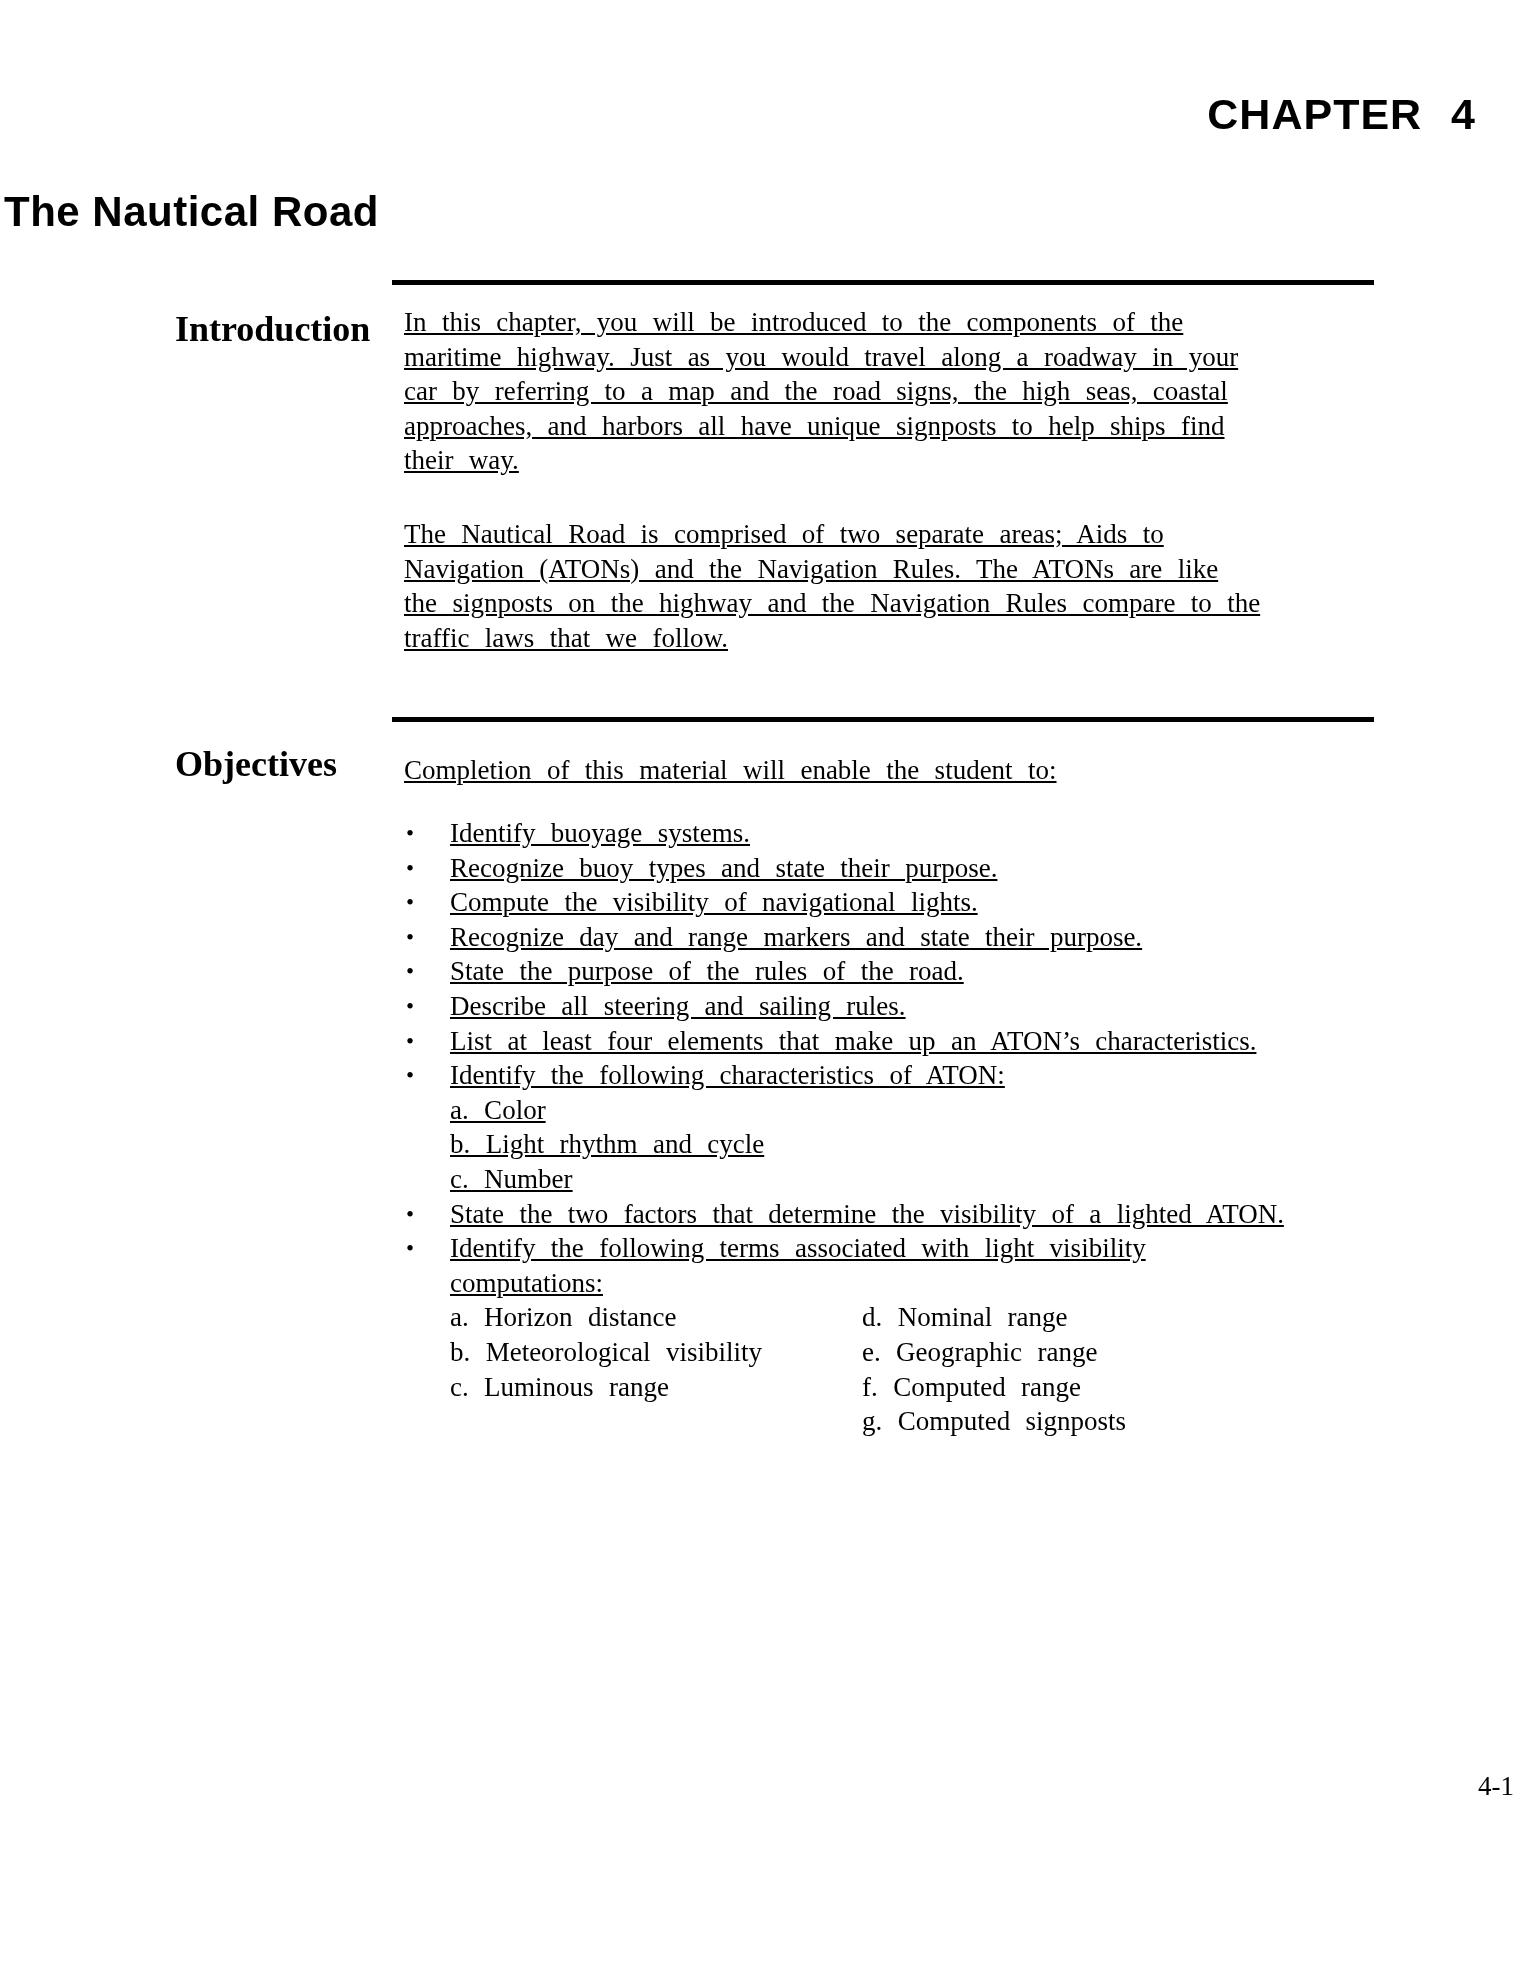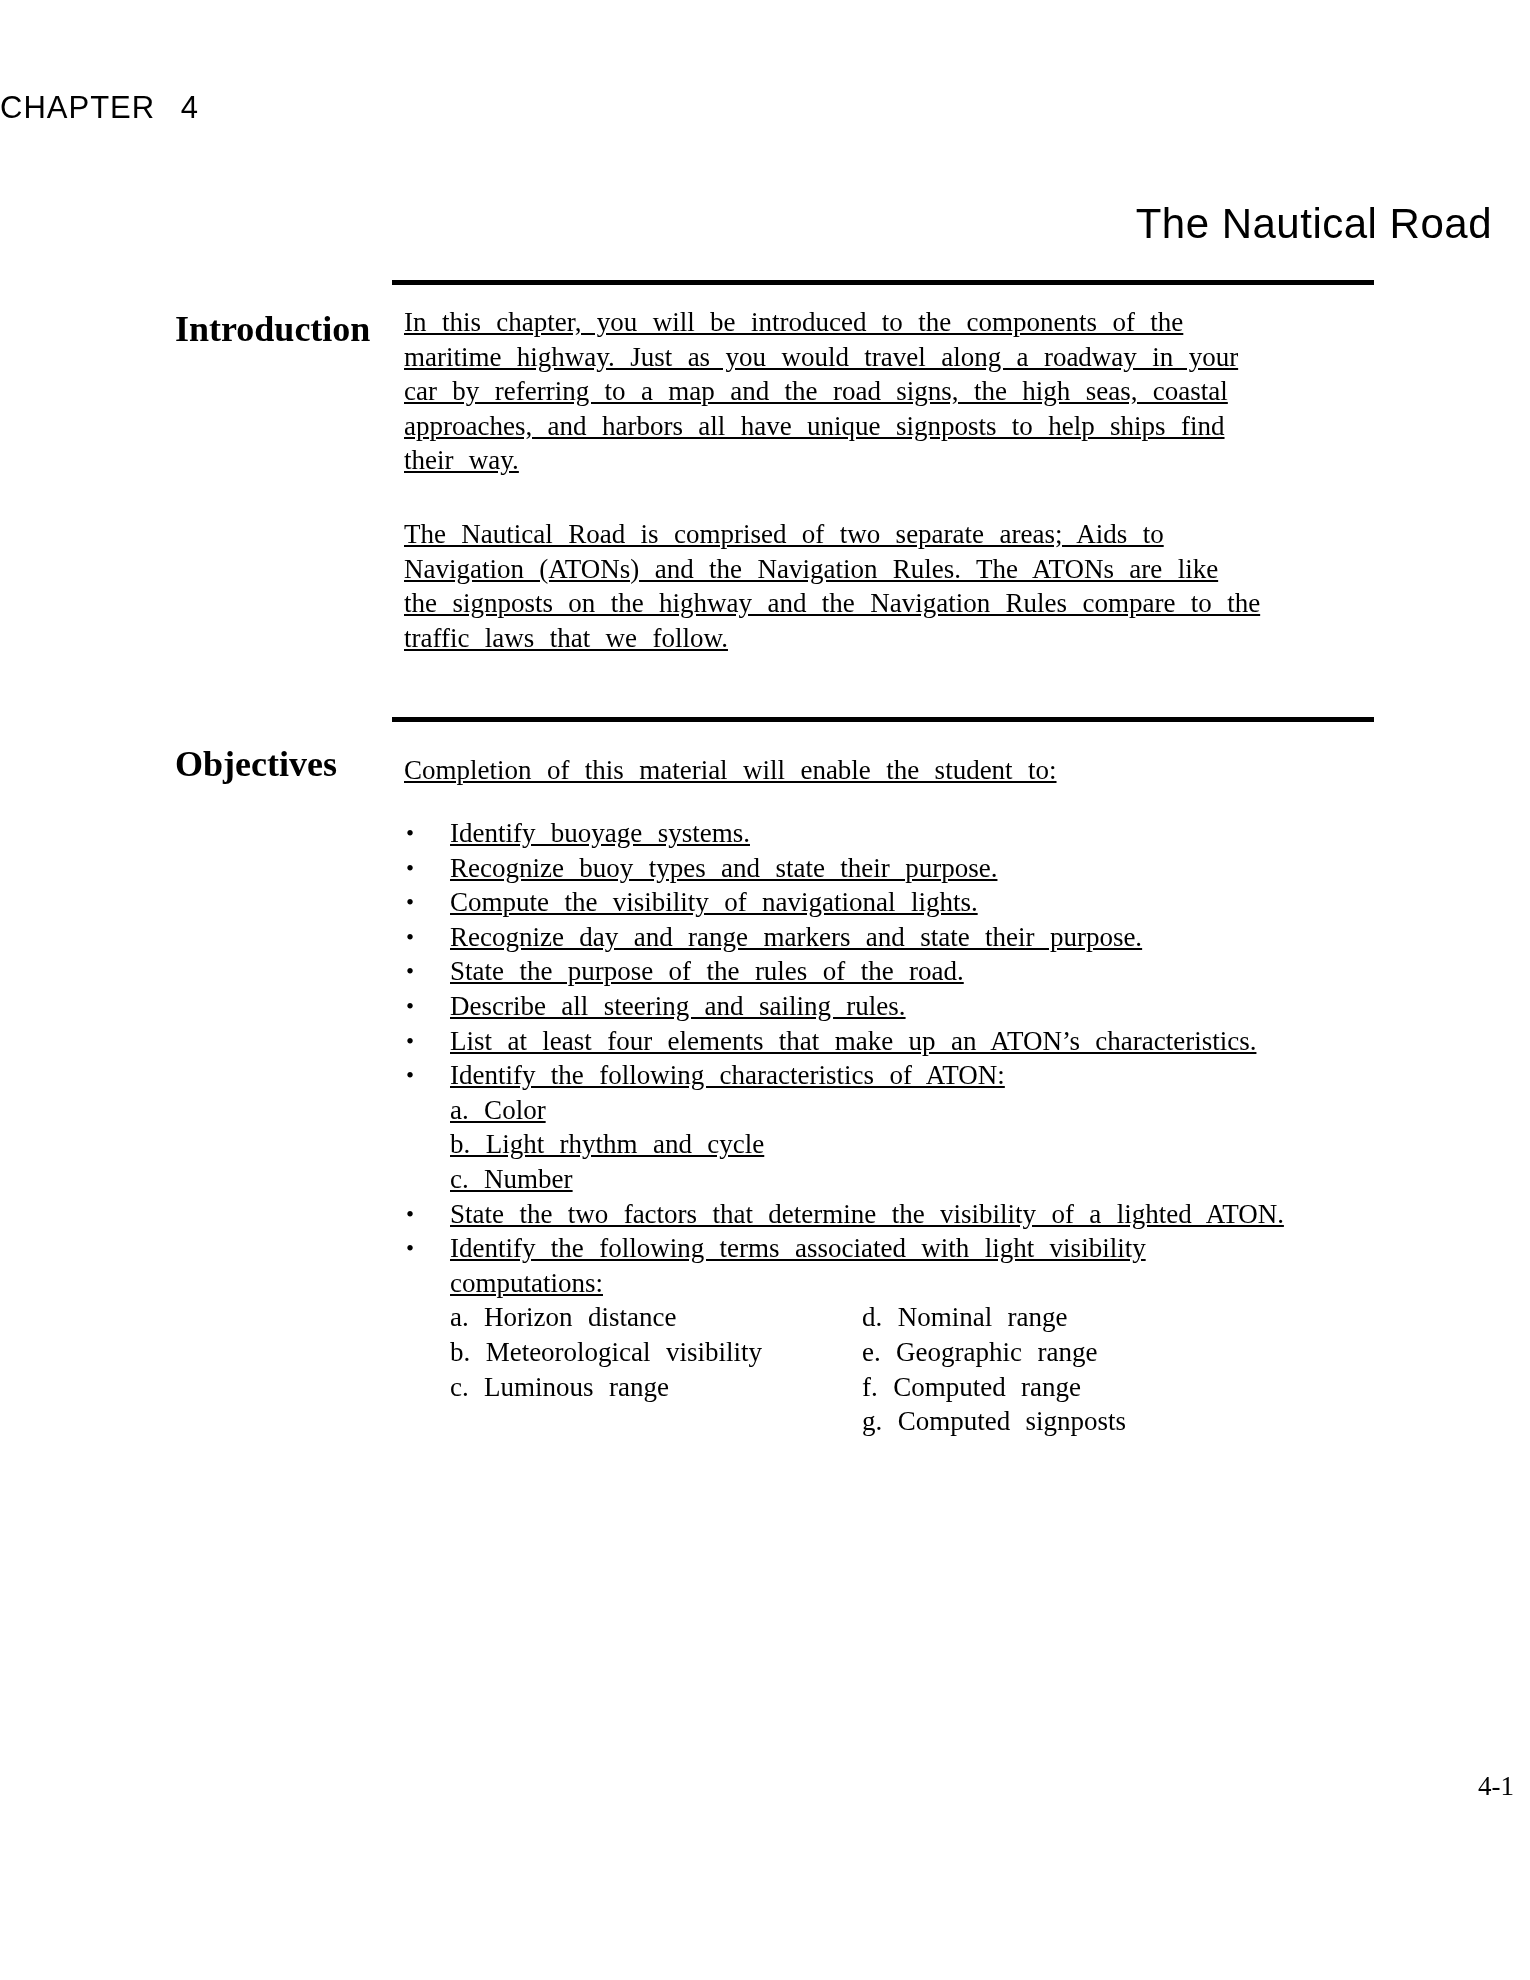--- a/index.html
+++ b/index.html
@@ -10,35 +10,35 @@
     background: #ffffff;
     color: #000000;
     font-family: "Liberation Serif", serif;
     overflow: hidden;
   }
   .chapter-title {
     position: absolute;
     top: 90px; left: 0;
     width: 1476px;
     margin: 0;
+    text-align: right;
+    font-family: "Liberation Sans", sans-serif;
+    font-weight: bold;
+    font-size: 43px;
+    letter-spacing: 1px;
+    word-spacing: 16px;
+  }
+  .doc-title {
+    position: absolute;
+    top: 184px; left: 0;
+    width: 1476px;
+    margin: 4px;
     text-align: left;
     font-family: "Liberation Sans", sans-serif;
-    font-weight: normal;
-    font-size: 31px;
-    letter-spacing: 1px;
-    word-spacing: 16px;
-  }
-  .doc-title {
-    position: absolute;
-    top: 184px; left: 0;
-    width: 1476px;
-    margin: 16px;
-    text-align: right;
-    font-family: "Liberation Sans", sans-serif;
-    font-weight: normal;
+    font-weight: bold;
     font-size: 42px;
     letter-spacing: 0.5px;
   }
   .rule {
     position: absolute;
     left: 392px;
     width: 982px;
     height: 5px;
     background: #000000;
   }

